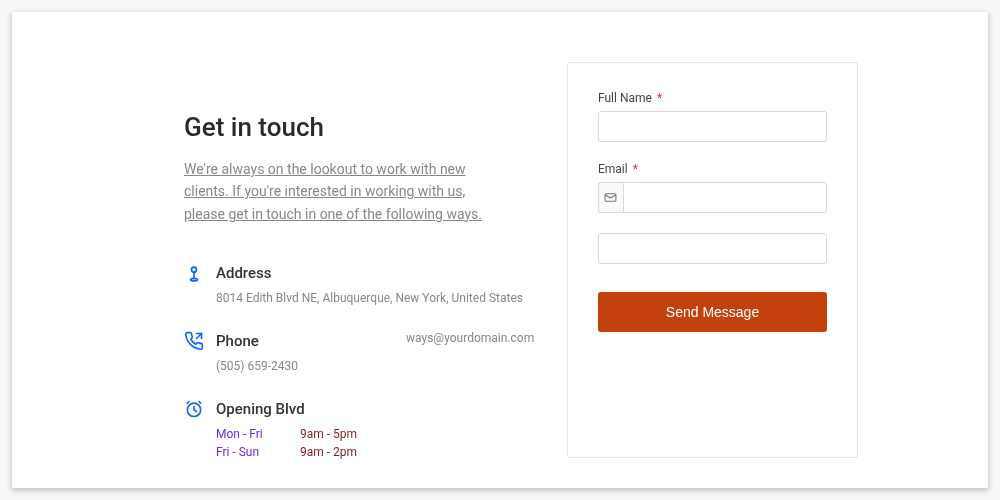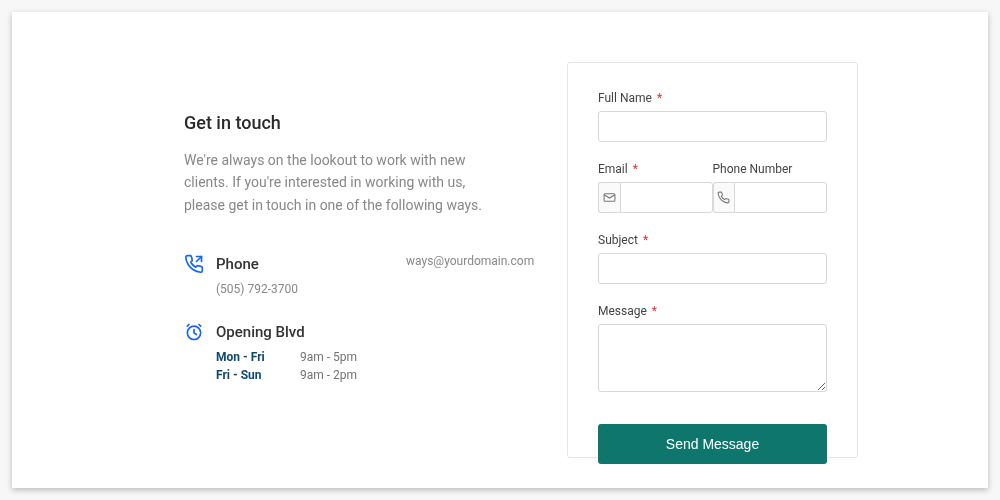--- a/index.html
+++ b/index.html
@@ -18,41 +18,42 @@
       height: 476px;
       box-shadow: 0 2px 6px rgba(0,0,0,0.25);
       display: flex;
       padding: 50px 0 30px 0;
     }
     .left {
       flex: 1;
       padding: 50px 30px 0 172px;
     }
     .left h1 {
-      font-size: 18px;
+      font-size: 26px;
       font-weight: 500;
       color: #2a2a2a;
       margin-bottom: 16px;
     }
     .left .intro {
       font-size: 14px;
       color: #888;
       line-height: 1.6;
       margin-bottom: 38px;
       max-width: 300px;
+      text-decoration: underline;
     }
     .info-row { display: flex; gap: 76px; }
     .info-block { margin-bottom: 26px; }
     .info-head { display: flex; align-items: center; gap: 12px; margin-bottom: 8px; }
     .info-head .icon { width: 20px; height: 20px; color: #1565ef; flex-shrink: 0; }
     .info-head .title { font-size: 15px; font-weight: 500; color: #333; }
     .info-value { font-size: 12px; color: #888; padding-left: 32px; }
     .hours-row { display: flex; gap: 24px; font-size: 12px; padding-left: 32px; margin-bottom: 4px; }
-    .hours-row .days { color: #0c4a6e; font-weight: 700; width: 60px; }
-    .hours-row .times { color: #737373; text-align: right; }
+    .hours-row .days { color: #6d28d9; font-weight: 400; width: 60px; }
+    .hours-row .times { color: #7f1d1d; text-align: right; }
 
     .right {
       width: 291px;
       border: 1px solid #e5e5e5;
       border-radius: 3px;
       padding: 28px 30px 24px 30px;
       margin-right: 130px;
     }
     .field { margin-bottom: 20px; }
     .field-row { display: flex; gap: 0; }
@@ -77,55 +78,68 @@
       width: 28px;
       display: flex;
       align-items: center;
       justify-content: center;
       border-radius: 3px 0 0 3px;
       color: #777;
     }
     .input-group input { border-radius: 0 3px 3px 0; }
     .btn {
       width: 100%;
-      background: #0f766e;
+      background: #c2410c;
       color: #fff;
       border: none;
       border-radius: 3px;
       padding: 12px;
       font-size: 14px;
       font-weight: 500;
       cursor: pointer;
       margin-top: 8px;
     }
     svg { width: 100%; height: 100%; }
     .addon svg { width: 13px; height: 13px; }
   </style>
 </head>
 <body>
 
 <div class="card">
   <div class="left">
     <h1>Get in touch</h1>
     <p class="intro">We're always on the lookout to work with new clients. If you're interested in working with us, please get in touch in one of the following ways.</p>
 
+    <div class="info-block">
+      <div class="info-head">
+        <span class="icon">
+          <svg viewBox="0 0 24 24" fill="none" stroke="currentColor" stroke-width="2" stroke-linecap="round" stroke-linejoin="round">
+              <circle cx="12" cy="8" r="3"></circle>
+              <path d="M12 11v8"></path>
+              <ellipse cx="12" cy="20" rx="4" ry="1.5"></ellipse>
+            </svg>
+        </span>
+        <span class="title">Address</span>
+      </div>
+      <div class="info-value">8014 Edith Blvd NE, Albuquerque, New York, United States</div>
+    </div>
 
     <div class="info-row">
       <div class="info-block">
         <div class="info-head">
           <span class="icon">
             <svg viewBox="0 0 24 24" fill="none" stroke="currentColor" stroke-width="2" stroke-linecap="round" stroke-linejoin="round">
                 <path d="M22 16.92v3a2 2 0 0 1-2.18 2 19.79 19.79 0 0 1-8.63-3.07 19.5 19.5 0 0 1-6-6A19.79 19.79 0 0 1 2.12 4.18 2 2 0 0 1 4.11 2h3a2 2 0 0 1 2 1.72c.13.96.36 1.9.7 2.81a2 2 0 0 1-.45 2.11L8.09 9.91a16 16 0 0 0 6 6l1.27-1.27a2 2 0 0 1 2.11-.45c.91.34 1.85.57 2.81.7A2 2 0 0 1 22 16.92z"></path>
                 <polyline points="15 3 21 3 21 9"></polyline>
                 <line x1="21" y1="3" x2="15" y2="9"></line>
               </svg>
           </span>
           <span class="title">Phone</span>
         </div>
-        <div class="info-value">(505) 792-3700</div>
+        <div class="info-value">(505) 659-2430</div>
       </div>
 
       <div class="info-block">
         <div class="info-value">ways@yourdomain.com</div>
       </div>
     </div>
 
     <div class="info-block">
       <div class="info-head">
         <span class="icon">
@@ -161,38 +175,22 @@
         <div class="input-group">
           <span class="addon">
             <svg viewBox="0 0 24 24" fill="none" stroke="currentColor" stroke-width="2">
                 <rect x="2" y="5" width="20" height="14" rx="2"></rect>
                 <polyline points="2,7 12,13 22,7"></polyline>
               </svg>
           </span>
           <input type="text" style="">
         </div>
       </div>
-      <div class="field">
-        <label>Phone Number</label>
-        <div class="input-group">
-          <span class="addon">
-            <svg viewBox="0 0 24 24" fill="none" stroke="currentColor" stroke-width="2">
-                <path d="M22 16.92v3a2 2 0 0 1-2.18 2 19.79 19.79 0 0 1-8.63-3.07 19.5 19.5 0 0 1-6-6A19.79 19.79 0 0 1 2.12 4.18 2 2 0 0 1 4.11 2h3a2 2 0 0 1 2 1.72c.13.96.36 1.9.7 2.81a2 2 0 0 1-.45 2.11L8.09 9.91a16 16 0 0 0 6 6l1.27-1.27a2 2 0 0 1 2.11-.45c.91.34 1.85.57 2.81.7A2 2 0 0 1 22 16.92z"></path>
-              </svg>
-          </span>
-          <input type="text" style="">
-        </div>
-      </div>
     </div>
 
     <div class="field">
-      <label><span>Subject</span> <span class="req">*</span></label>
       <input type="text" style="">
     </div>
 
-    <div class="field">
-      <label><span>Message</span> <span class="req">*</span></label>
-      <textarea style=""></textarea>
-    </div>
 
     <button class="btn">Send Message</button>
   </div>
 </div>
 
 </body></html>

